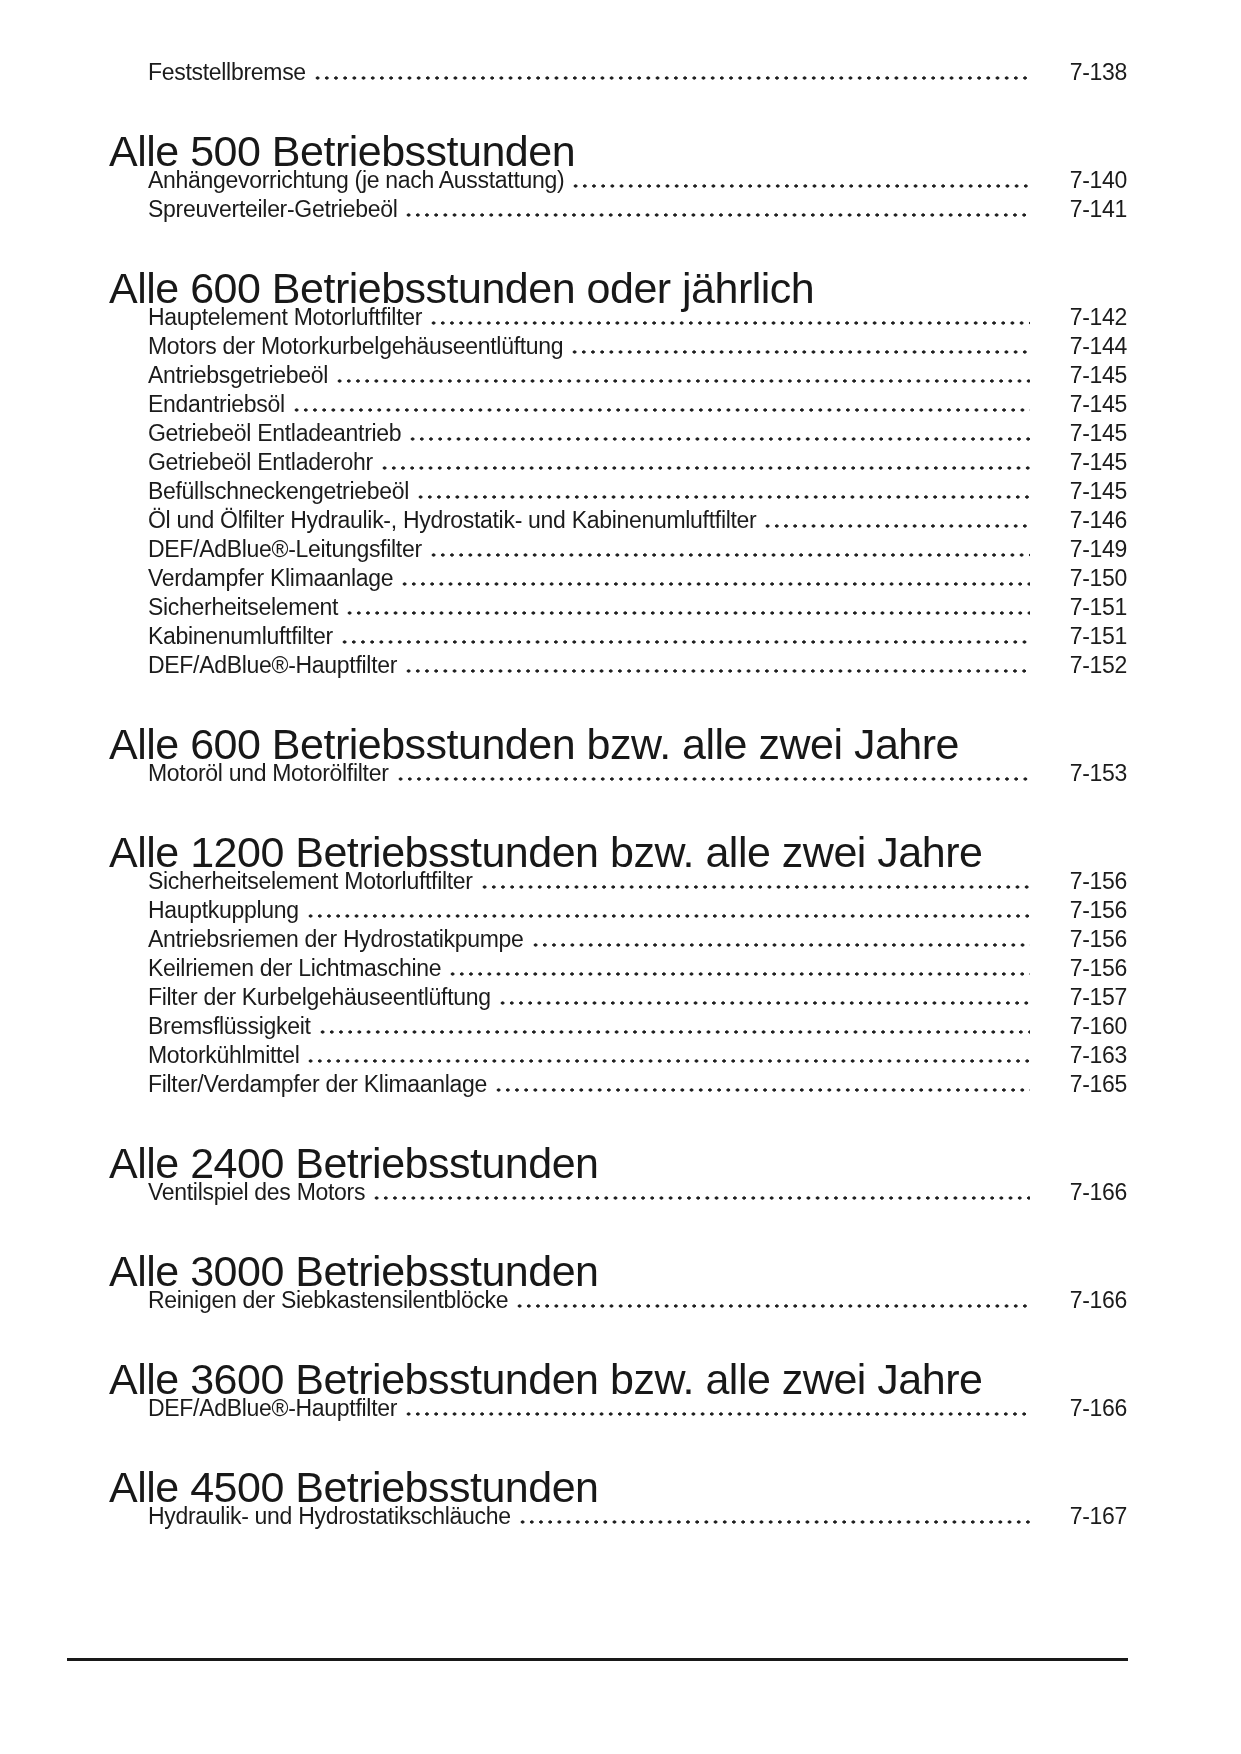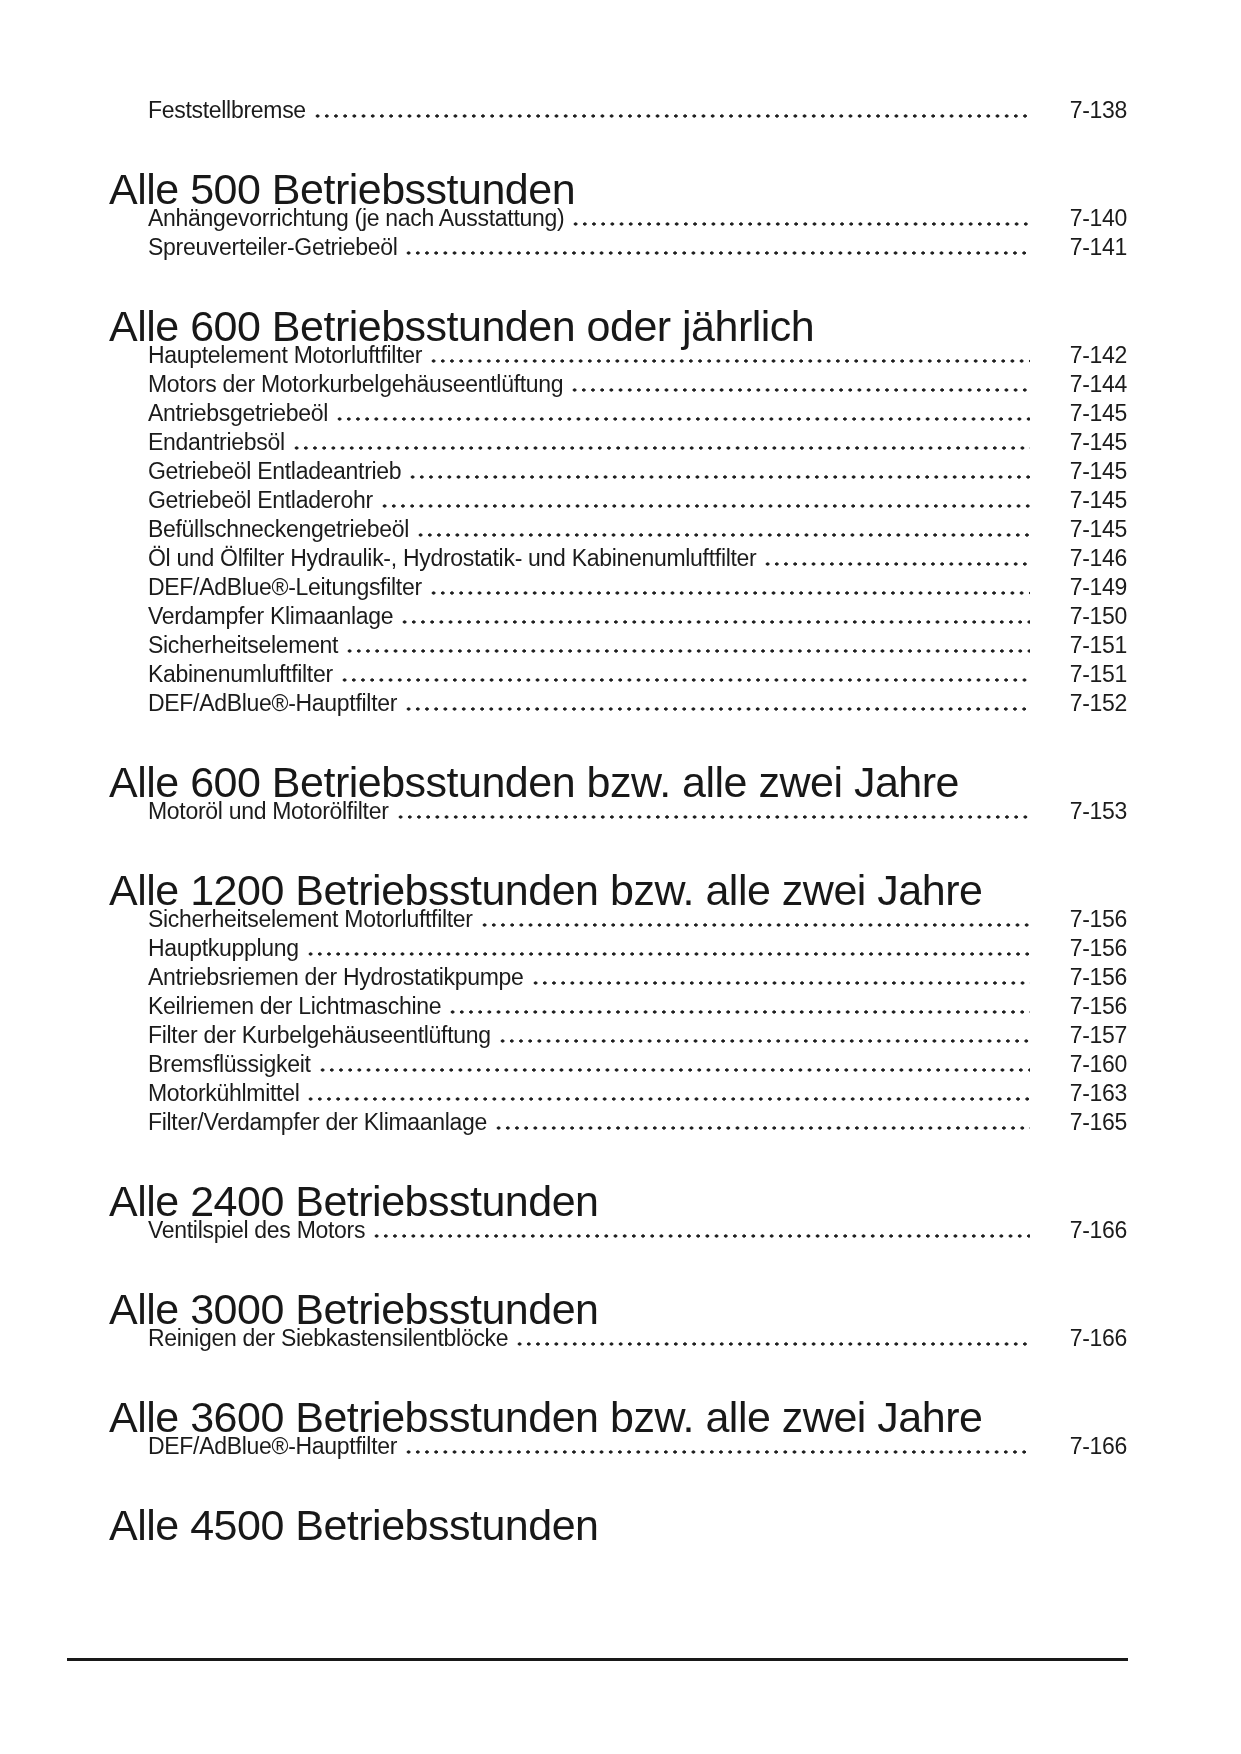--- a/index.html
+++ b/index.html
@@ -15,21 +15,21 @@
     background: #ffffff;
     overflow: hidden;
     font-family: "Liberation Sans", "DejaVu Sans", sans-serif;
     color: #1c1c1c;
   }
   .toc {
     position: absolute;
     left: 148px;
     top: 0;
     width: 979px;
-    padding-top: 96px;
+    padding-top: 58px;
   }
   .toc-section { margin: 0; }
   .toc-heading {
     font-size: 43px;
     font-weight: 400;
     line-height: 30px;
     letter-spacing: -0.5px;
     margin: 49px 0 0 -39px;
     white-space: nowrap;
     color: #181818;
@@ -278,16 +278,23 @@
   <div class="toc-entry">
     <span class="entry-title">DEF/AdBlue®-Hauptfilter</span>
     <span class="dot-leader"></span>
     <span class="entry-page">7-166</span>
   </div>
 </div>
   </section>
 
   <section class="toc-section">
     <h2 class="toc-heading">Alle 4500 Betriebsstunden</h2>
+    <div class="entries">
+  <div class="toc-entry">
+    <span class="entry-title">Hydraulik- und Hydrostatikschläuche</span>
+    <span class="dot-leader"></span>
+    <span class="entry-page">7-167</span>
+  </div>
+</div>
   </section>
 </main>
   <div class="footer-rule"></div>
 </div>
 
 </body></html>

